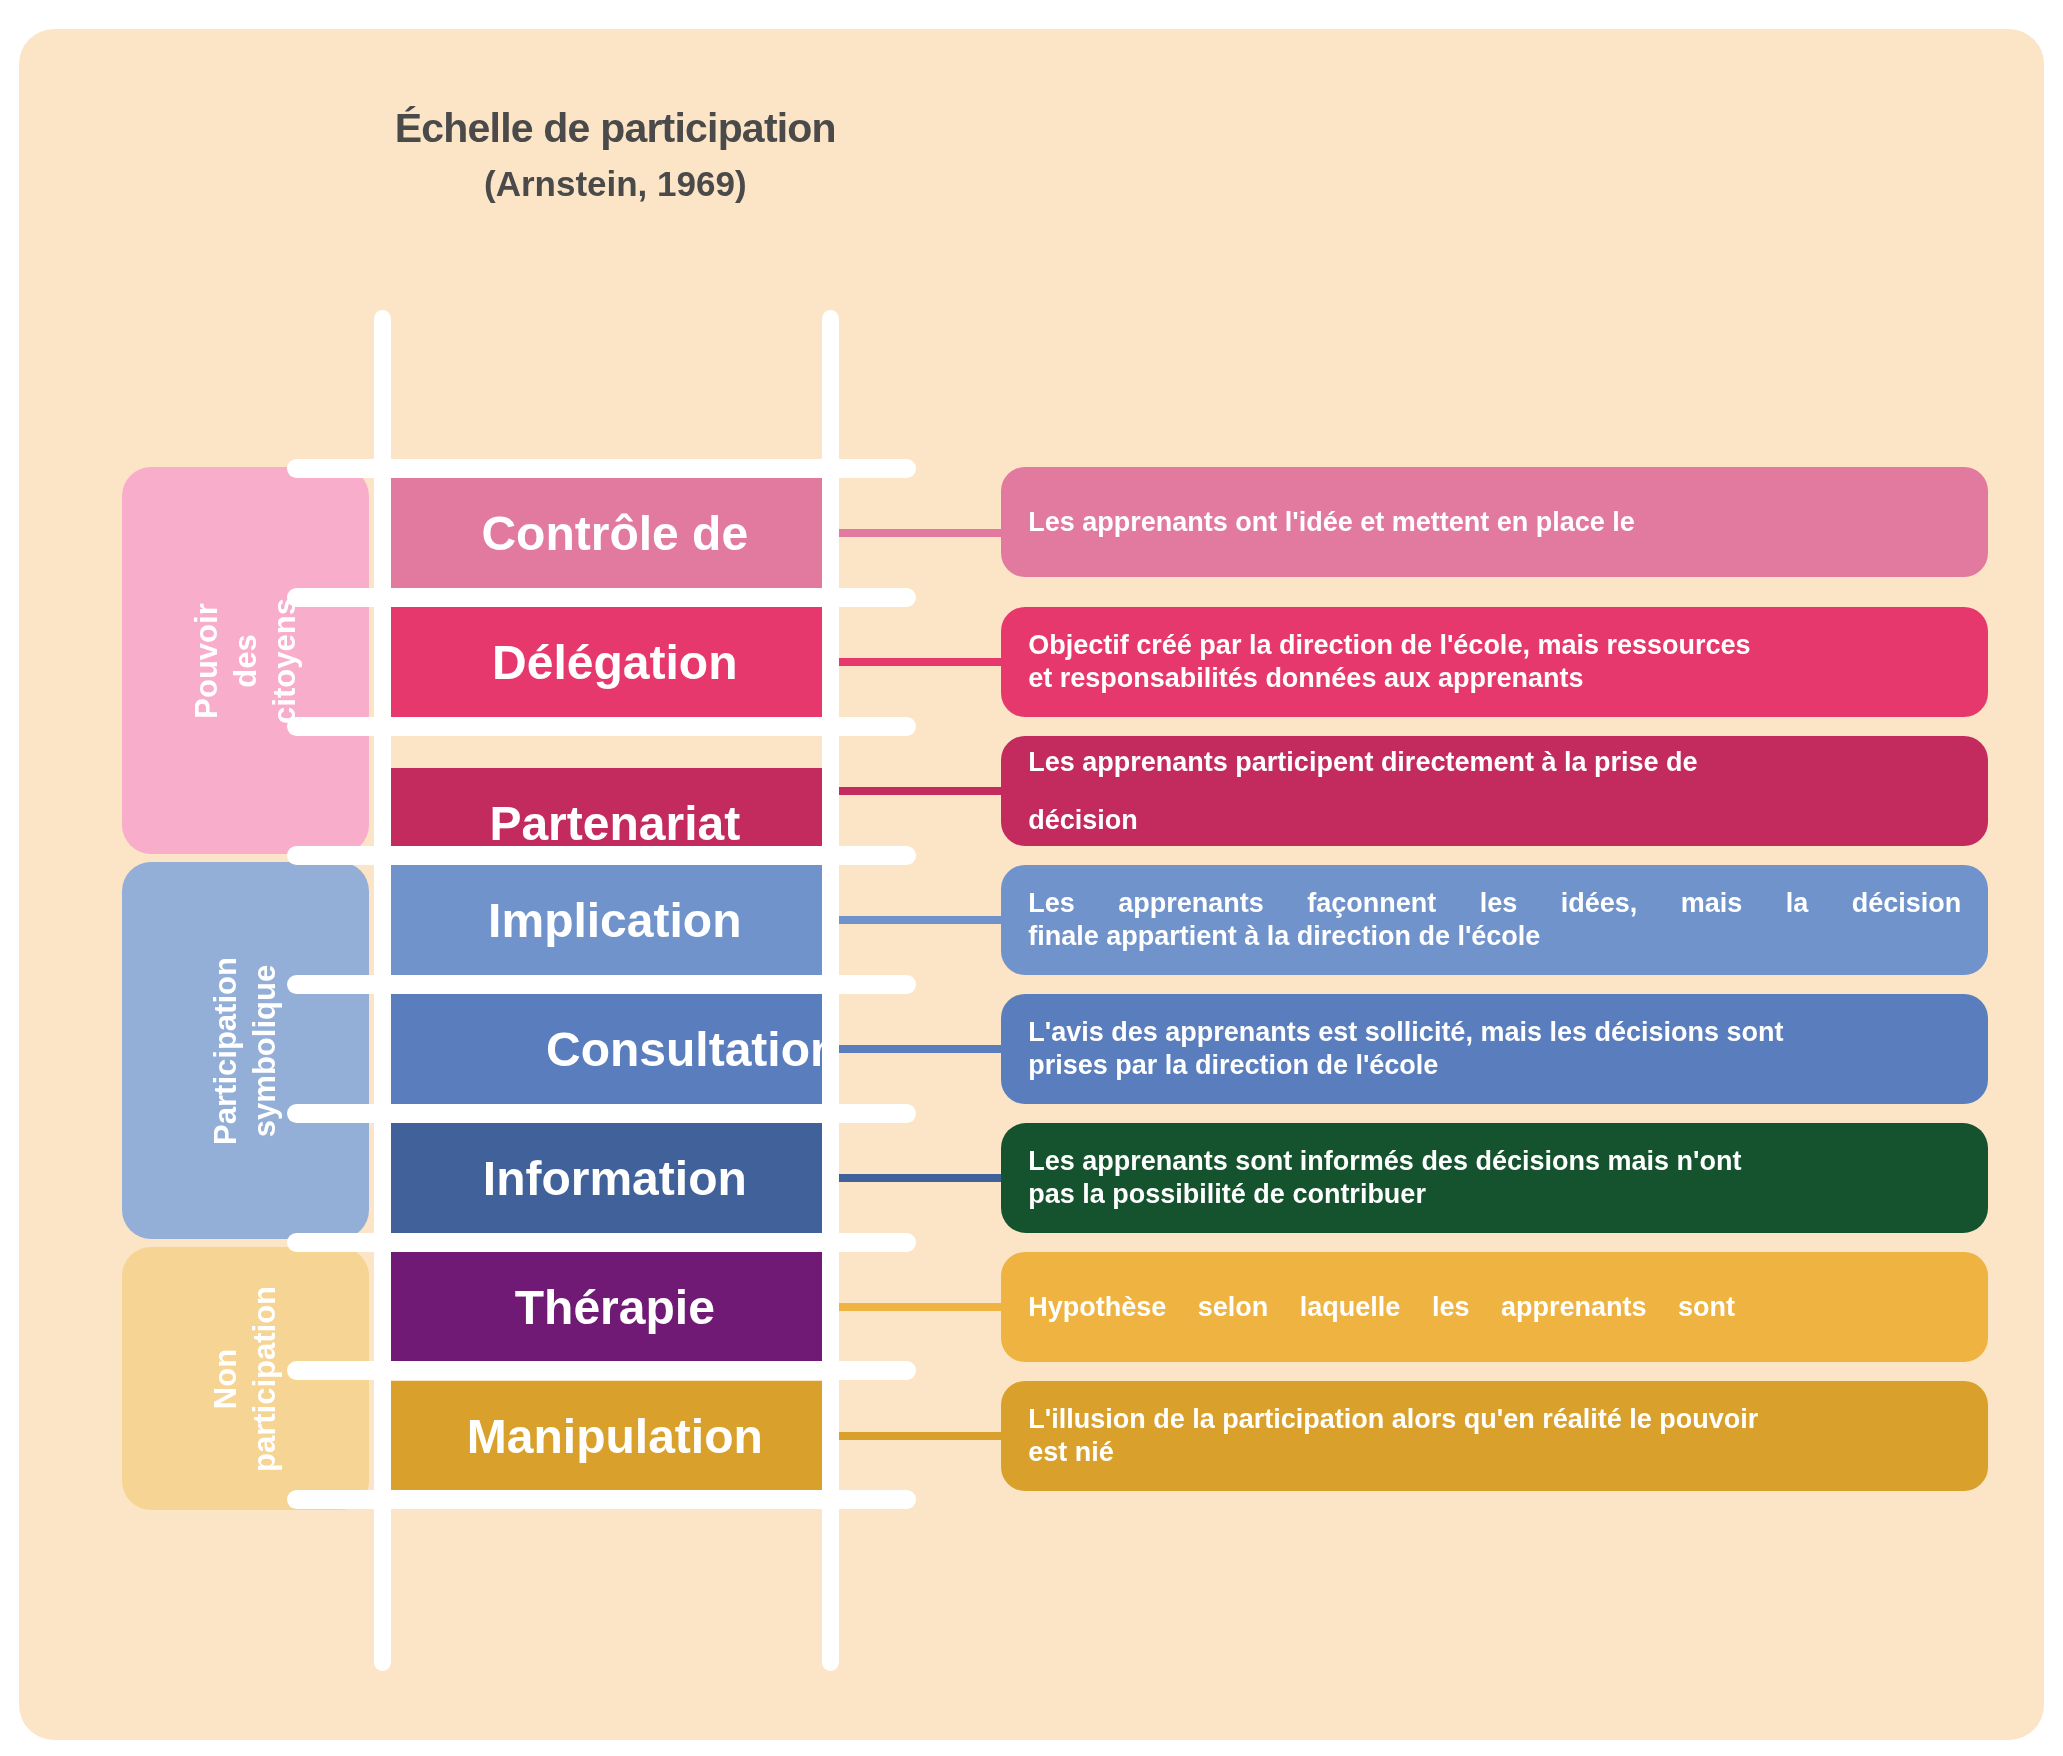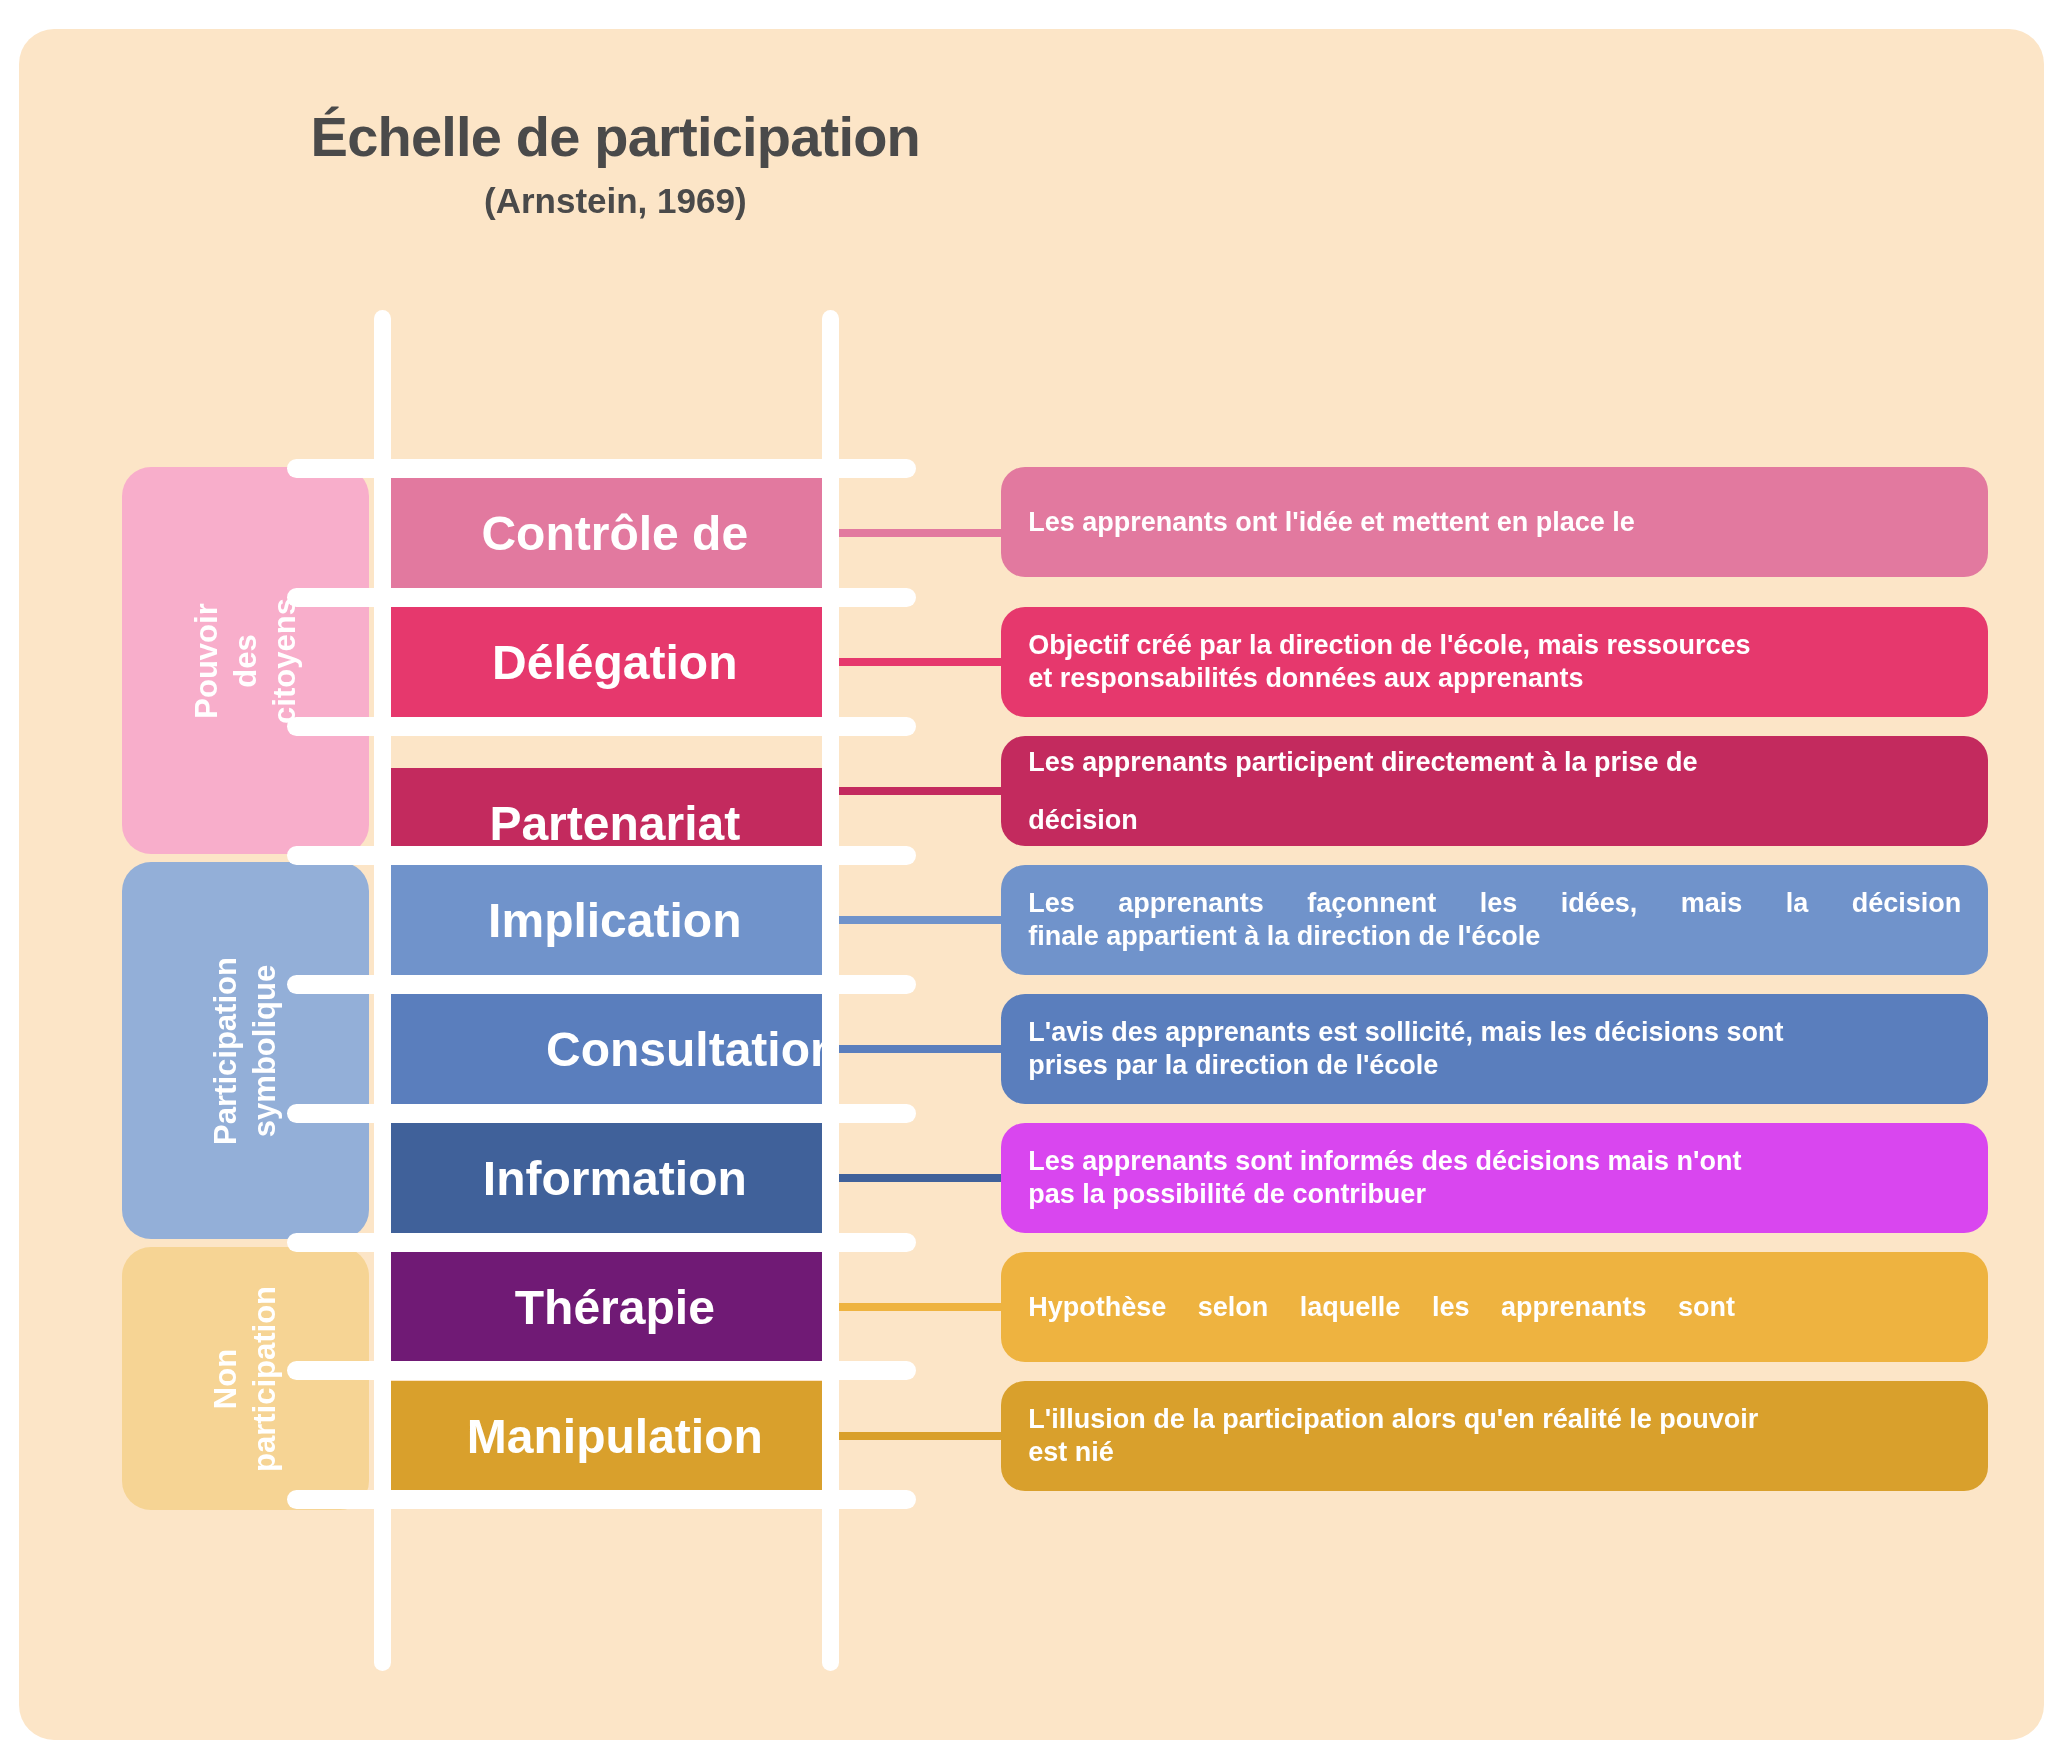--- a/index.html
+++ b/index.html
@@ -7,21 +7,21 @@
   body {
     font-family: "Liberation Sans", "DejaVu Sans", sans-serif;
     width: 2064px; height: 1757px; position: relative;
   }
   .page { position: relative; width: 2064px; height: 1757px; background: #ffffff; }
   .card {
     position: absolute; left: 19.3px; top: 29px; width: 2025px; height: 1711px;
     border-radius: 35px;
   }
   .title-block { position: absolute; left: 193px; top: 77px; width: 806px; text-align: center; }
-  .title-block h1 { font-size: 56px; font-weight: 700; letter-spacing: -0.8px; line-height: 1.1; }
+  .title-block h1 { font-size: 41px; font-weight: 700; letter-spacing: -0.8px; line-height: 1.1; }
   .subtitle { font-size: 35px; font-weight: 700; margin-top: 13px; color: #4A4A4A; }
 
   .rail {
     position: absolute; width: 17px; top: 281px; height: 1361px;
     background: #ffffff; border-radius: 9px; z-index: 5;
   }
   .rail-left  { left: 355px; }
   .rail-right { left: 803px; }
   .rung-bar {
     position: absolute; left: 268px; width: 629px; height: 19.3px;
@@ -134,21 +134,21 @@
     <div class="connector" style="top: 1016px; background-color: rgb(90, 126, 189);"></div>
     <div class="desc-box" style="top: 965px; background-color: rgb(90, 126, 189);">
       <div class="desc-line">L'avis des apprenants est sollicité, mais les décisions sont</div>
       <div class="desc-line">prises par la direction de l'école</div>
     </div>
 
     <div class="step-box" style="top: 1094px; background-color: rgb(64, 97, 154);">
       <div class="step-label">Information</div>
     </div>
     <div class="connector" style="top: 1145px; background-color: rgb(64, 97, 154);"></div>
-    <div class="desc-box" style="top: 1094px; background-color: #d946ef;">
+    <div class="desc-box" style="top: 1094px; background-color: #14532d; border-radius: 25px;">
       <div class="desc-line">Les apprenants sont informés des décisions mais n'ont</div>
       <div class="desc-line">pas la possibilité de contribuer</div>
     </div>
 
     <div class="step-box" style="top: 1223px; background-color: #701a75;">
       <div class="step-label">Thérapie</div>
     </div>
     <div class="connector" style="top: 1274px; background-color: rgb(238, 179, 64);"></div>
     <div class="desc-box" style="top: 1223px; background-color: rgb(238, 179, 64);">
       <div class="desc-line spread">Hypothèse selon laquelle les apprenants sont</div>

